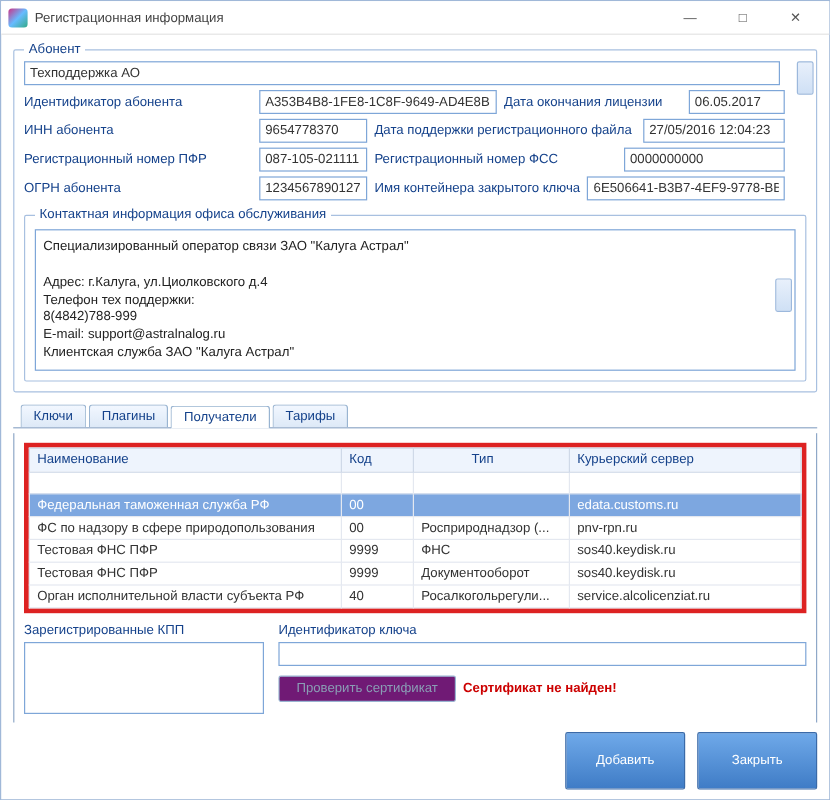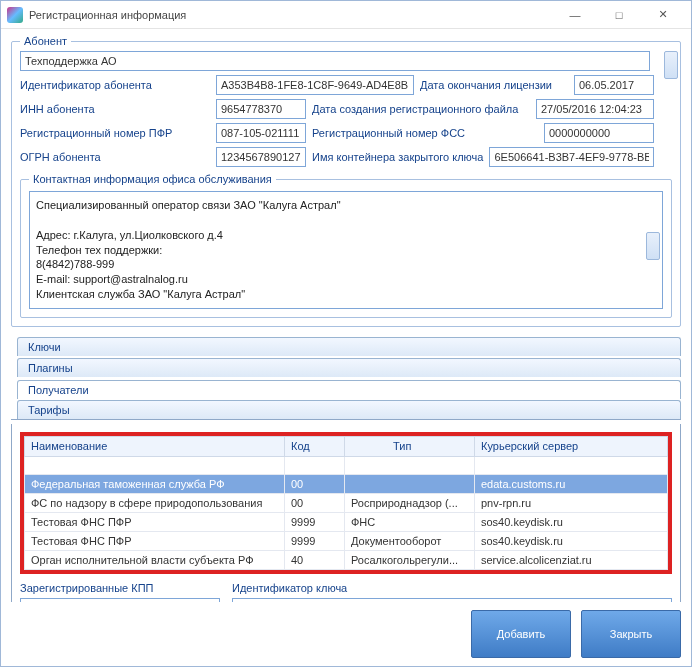--- a/index.html
+++ b/index.html
@@ -10,21 +10,21 @@
   .titlebar-text { flex: 1; color: #444; }
   .winbtn { width: 44px; height: 26px; display: flex; align-items: center; justify-content: center; color: #555; }
   .body { flex: 1; padding: 6px 10px 8px 10px; display: flex; flex-direction: column; gap: 4px; overflow: hidden;}
   fieldset { border: 1px solid #a8c0e0; border-radius: 2px; margin: 0; padding: 4px 8px 8px 8px; position: relative; }
   legend { color: #15428b; padding: 0 4px; }
   .row { display: flex; align-items: center; gap: 6px; margin-top: 4px; }
   .lbl { color: #15428b; }
   input.txt { border: 1px solid #7ea6d8; padding: 2px 4px; height: 20px; color: #333; background: #fff; }
   .contact-box { border: 1px solid #7ea6d8; padding: 6px; margin-top:2px; line-height: 1.35; color: #222; position: relative;}
   .scrollknob { position:absolute; right:2px; width:14px; border:1px solid #9cb8dc; border-radius:2px; background:linear-gradient(#e8f0fb,#cfe0f5); }
-  .tabs { display:flex; gap:2px; margin-top:6px; border-bottom:1px solid #8fa8c8; padding-left:6px;flex-direction:column;}
+  .tabs { display:flex; gap:2px; margin-top:6px; border-bottom:1px solid #8fa8c8; padding-left:6px;}
   .tab { padding:3px 10px; color:#15428b; background:linear-gradient(#f2f7ff,#dde9f7); border:1px solid #99b4d1; border-bottom:none; border-radius:3px 3px 0 0;}
   .tab.active{ background:#fff; font-weight:normal; position:relative; top:1px;}
   .tabpage{ border:1px solid #8fa8c8; border-top:none; padding:8px; flex:1; display:flex; flex-direction:column;}
   .grid-wrap{ border:4px solid #d22; padding:0;}
   table.grid{ width:100%; border-collapse:collapse; }
   table.grid th{ background:#eef4fd; color:#15428b; font-weight:normal; border:1px solid #cfd9e8; text-align:left; padding:3px 6px; height:20px;}
   table.grid td{ border:1px solid #e4e8f0; padding:3px 6px; color:#333;}
   table.grid tr.filter td{ height:18px; background:#fff;}
   table.grid tr.sel td{ background:#7da7e0; color:#fff;}
   .below{ display:flex; gap:12px; margin-top:8px;}
@@ -58,29 +58,29 @@
       <div class="row">
         <span class="lbl" style="width:190px;">Идентификатор абонента</span>
         <input class="txt" style="width: 198px;" value="A353B4B8-1FE8-1C8F-9649-AD4E8B">
         <span class="lbl">Дата окончания лицензии</span>
         <input class="txt" style="width: 80px; margin-left: auto; margin-right: 18px;" value="06.05.2017">
       </div>
 
       <div class="row">
         <span class="lbl" style="width:190px;">ИНН абонента</span>
         <input class="txt" style="width: 90px;" value="9654778370">
-        <span class="lbl">Дата создания регистрационного файла</span>
+        <span class="lbl">Дата поддержки регистрационного файла</span>
         <input class="txt" style="width: 118px; margin-left: auto; margin-right: 18px;" value="27/05/2016 12:04:23">
       </div>
 
       <div class="row">
         <span class="lbl" style="width:190px;">Регистрационный номер ПФР</span>
         <input class="txt" style="width: 90px;" value="087-105-021111">
         <span class="lbl">Регистрационный номер ФСС</span>
-        <input class="txt" style="width: 110px; margin-left: auto; margin-right: 18px;" value="0000000000">
+        <input class="txt" style="width: 134px; margin-left: auto; margin-right: 18px;" value="0000000000">
       </div>
 
       <div class="row">
         <span class="lbl" style="width:190px;">ОГРН абонента</span>
         <input class="txt" style="width: 90px;" value="1234567890127">
         <span class="lbl">Имя контейнера закрытого ключа</span>
         <input class="txt" style="flex: 1 1 0%; margin-right: 18px;" value="6E506641-B3B7-4EF9-9778-BBB8F">
       </div>
 
       <fieldset style="margin-top:6px;">

